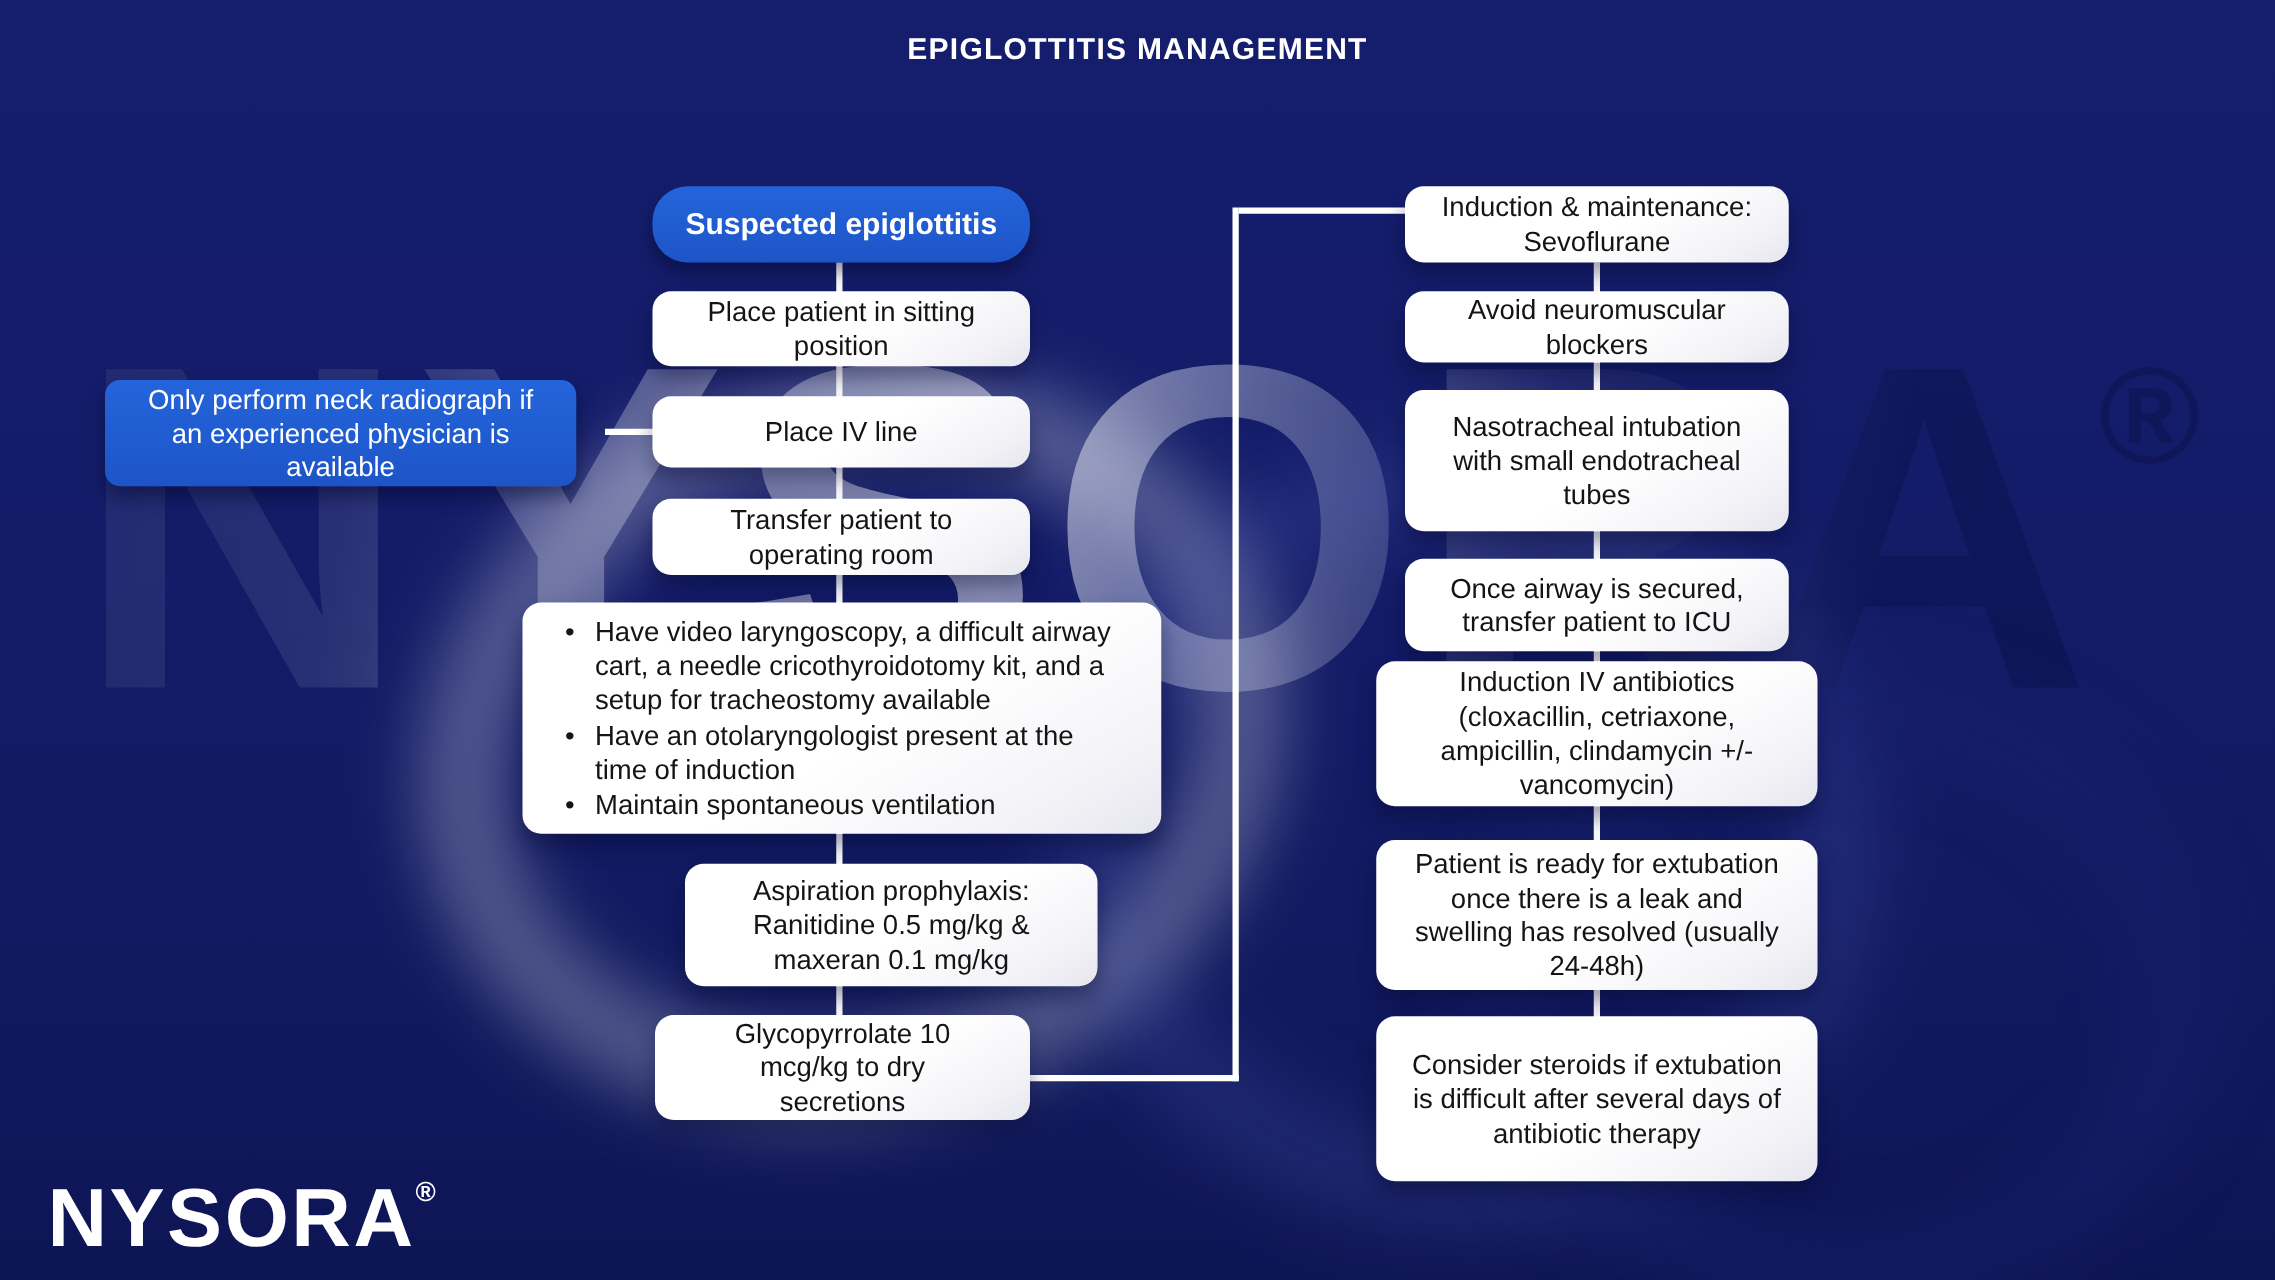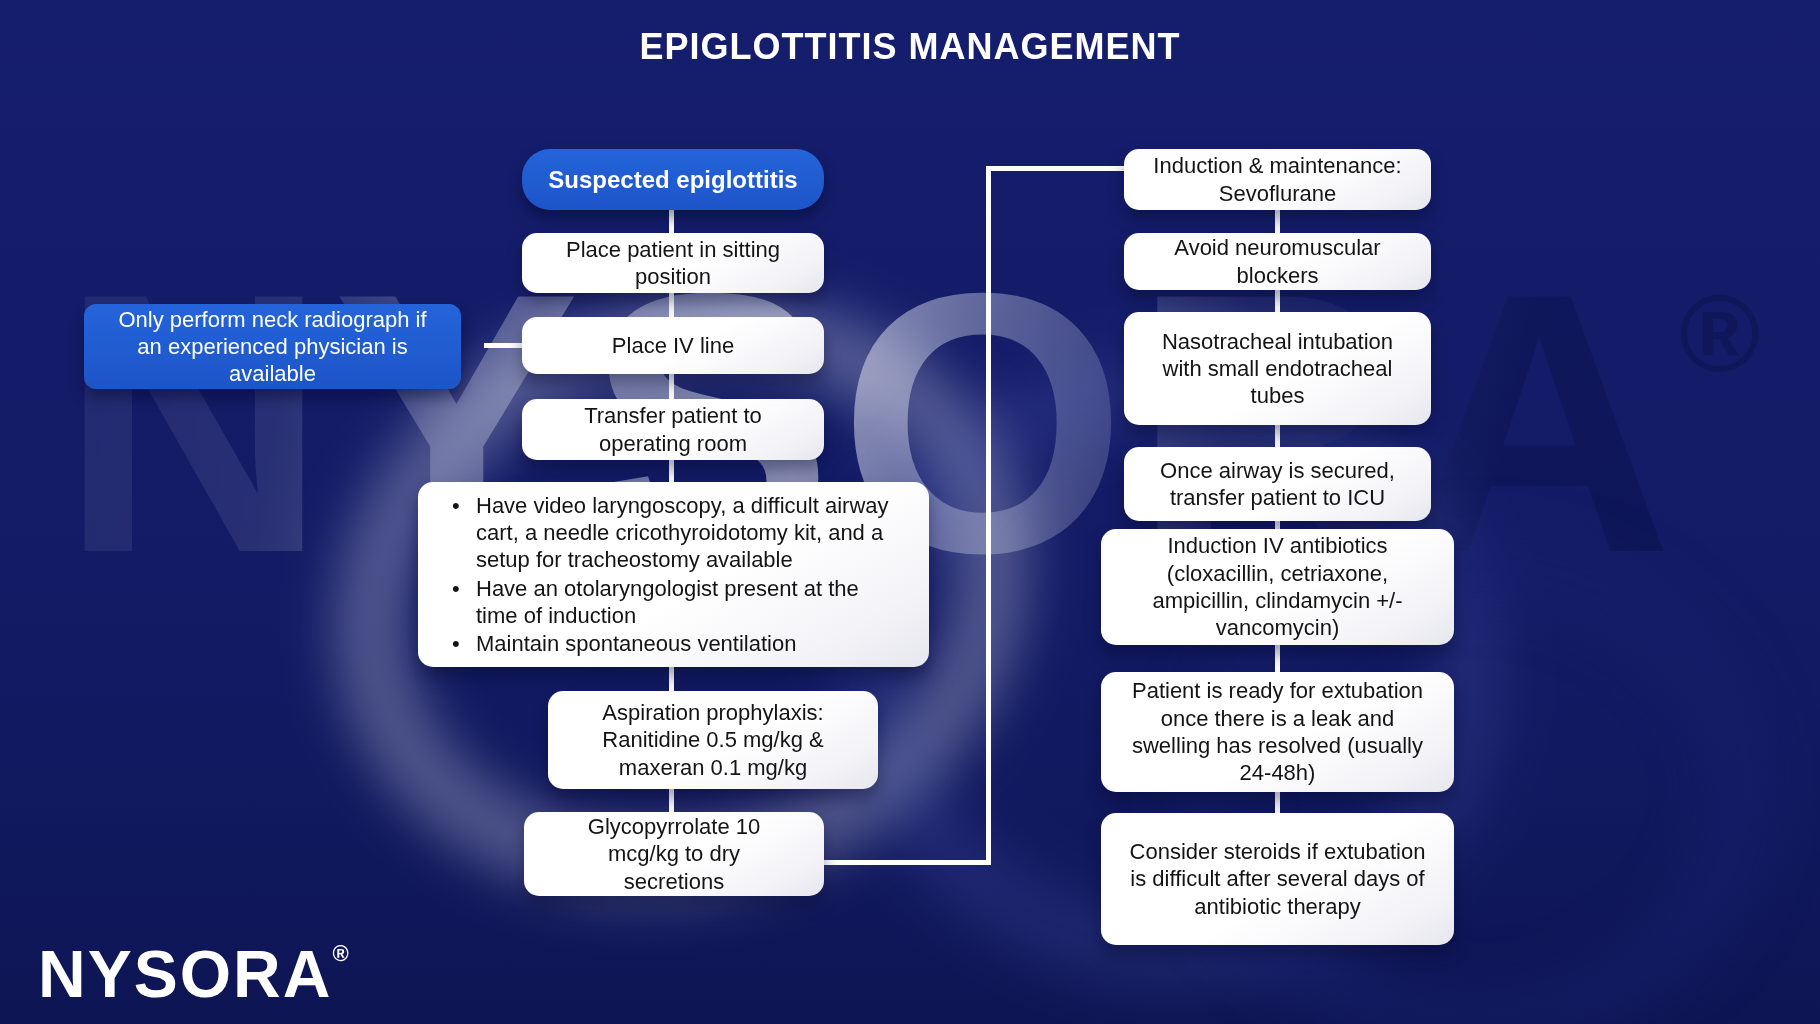--- a/index.html
+++ b/index.html
@@ -30,21 +30,21 @@
       color:transparent;
     }
   }
   .swirl{position:absolute;border-radius:50%;z-index:2;pointer-events:none;}
   .swirl-1{left:330px;top:300px;width:560px;height:450px;border:72px solid rgba(228,231,242,0.30);filter:blur(26px);transform:rotate(-18deg);}
   .swirl-2{left:840px;top:360px;width:540px;height:500px;border:60px solid rgba(80,94,180,0.28);filter:blur(30px);transform:rotate(12deg);}
   .swirl-3{left:1180px;top:540px;width:480px;height:400px;border:54px solid rgba(24,32,110,0.55);filter:blur(28px);}
   
   .title{
     position:absolute;left:0;right:0;top:26px;text-align:center;z-index:6;
-    color:#ffffff;font-size:36px;font-weight:800;letter-spacing:1px;
+    color:#ffffff;font-size:24px;font-weight:800;letter-spacing:1px;
   }
   
   .box{
     position:absolute;z-index:5;box-sizing:border-box;
     display:flex;align-items:center;justify-content:center;text-align:center;
     border-radius:15px;
     background:linear-gradient(150deg,#ffffff 55%,#f4f4f8 82%,#e6e6ee 100%);
     box-shadow:0 10px 16px rgba(4,8,45,0.38);
     color:#141414;font-size:22px;line-height:1.24;padding:10px 26px;
   }

